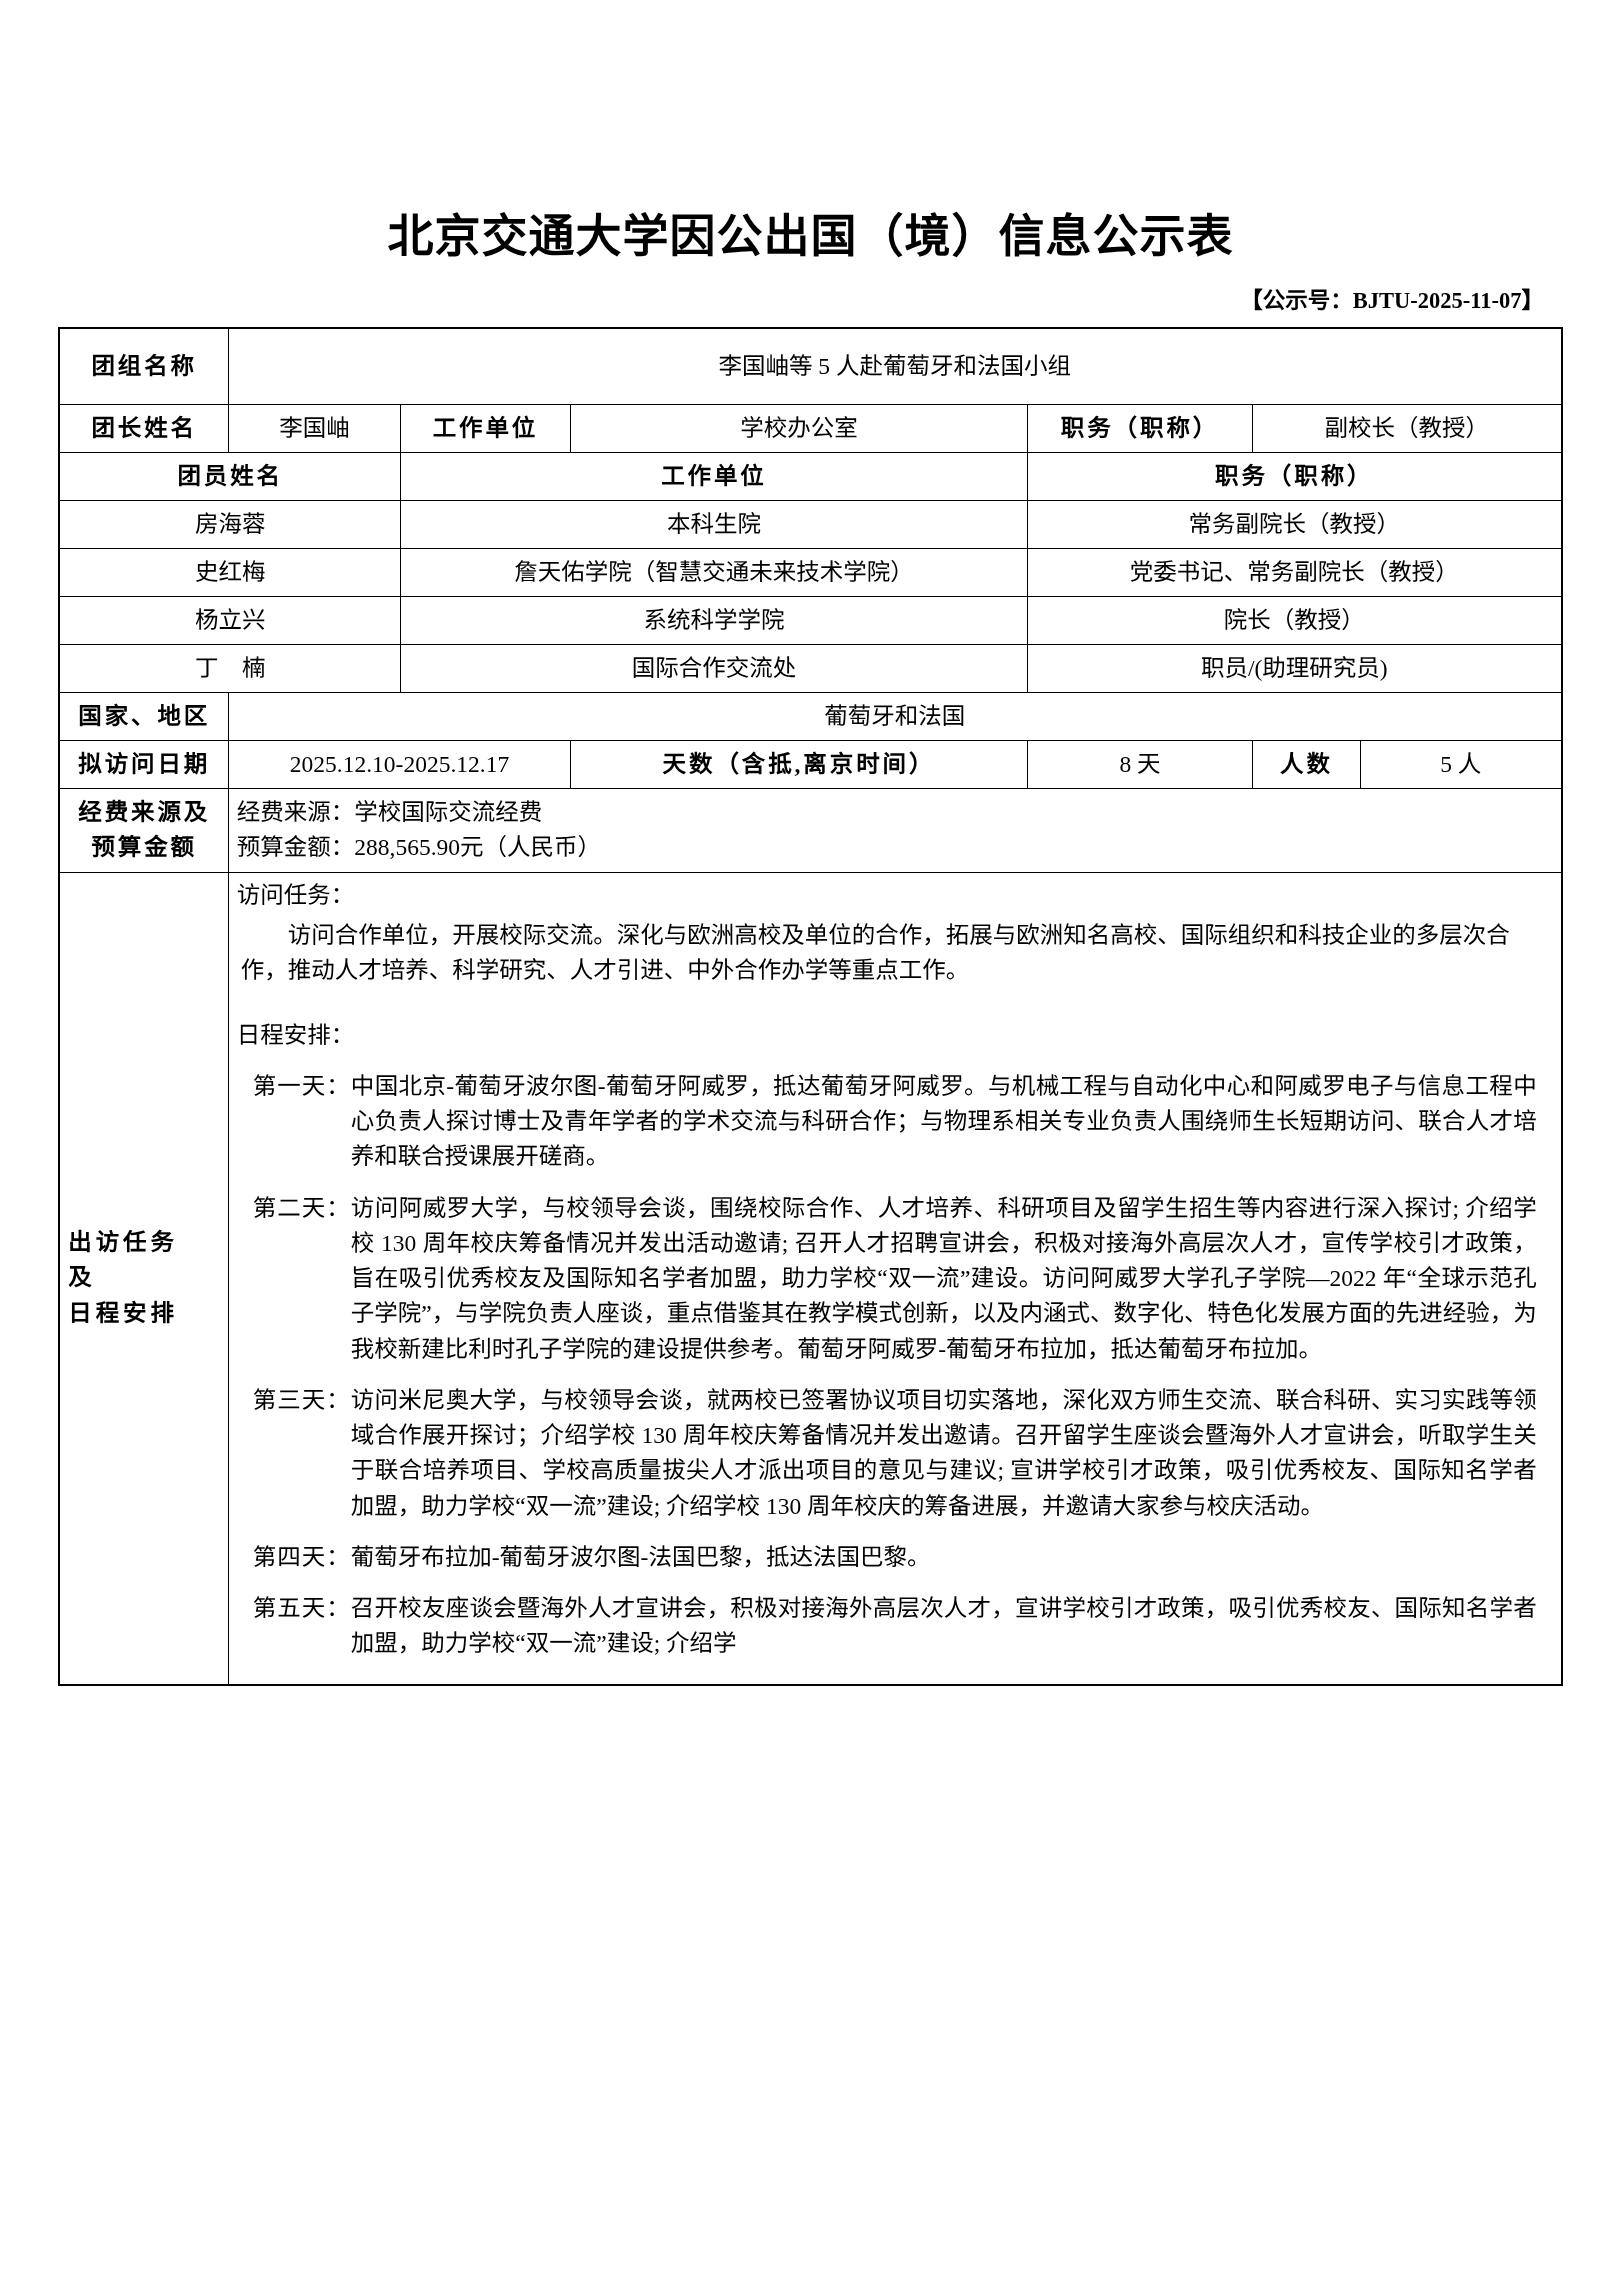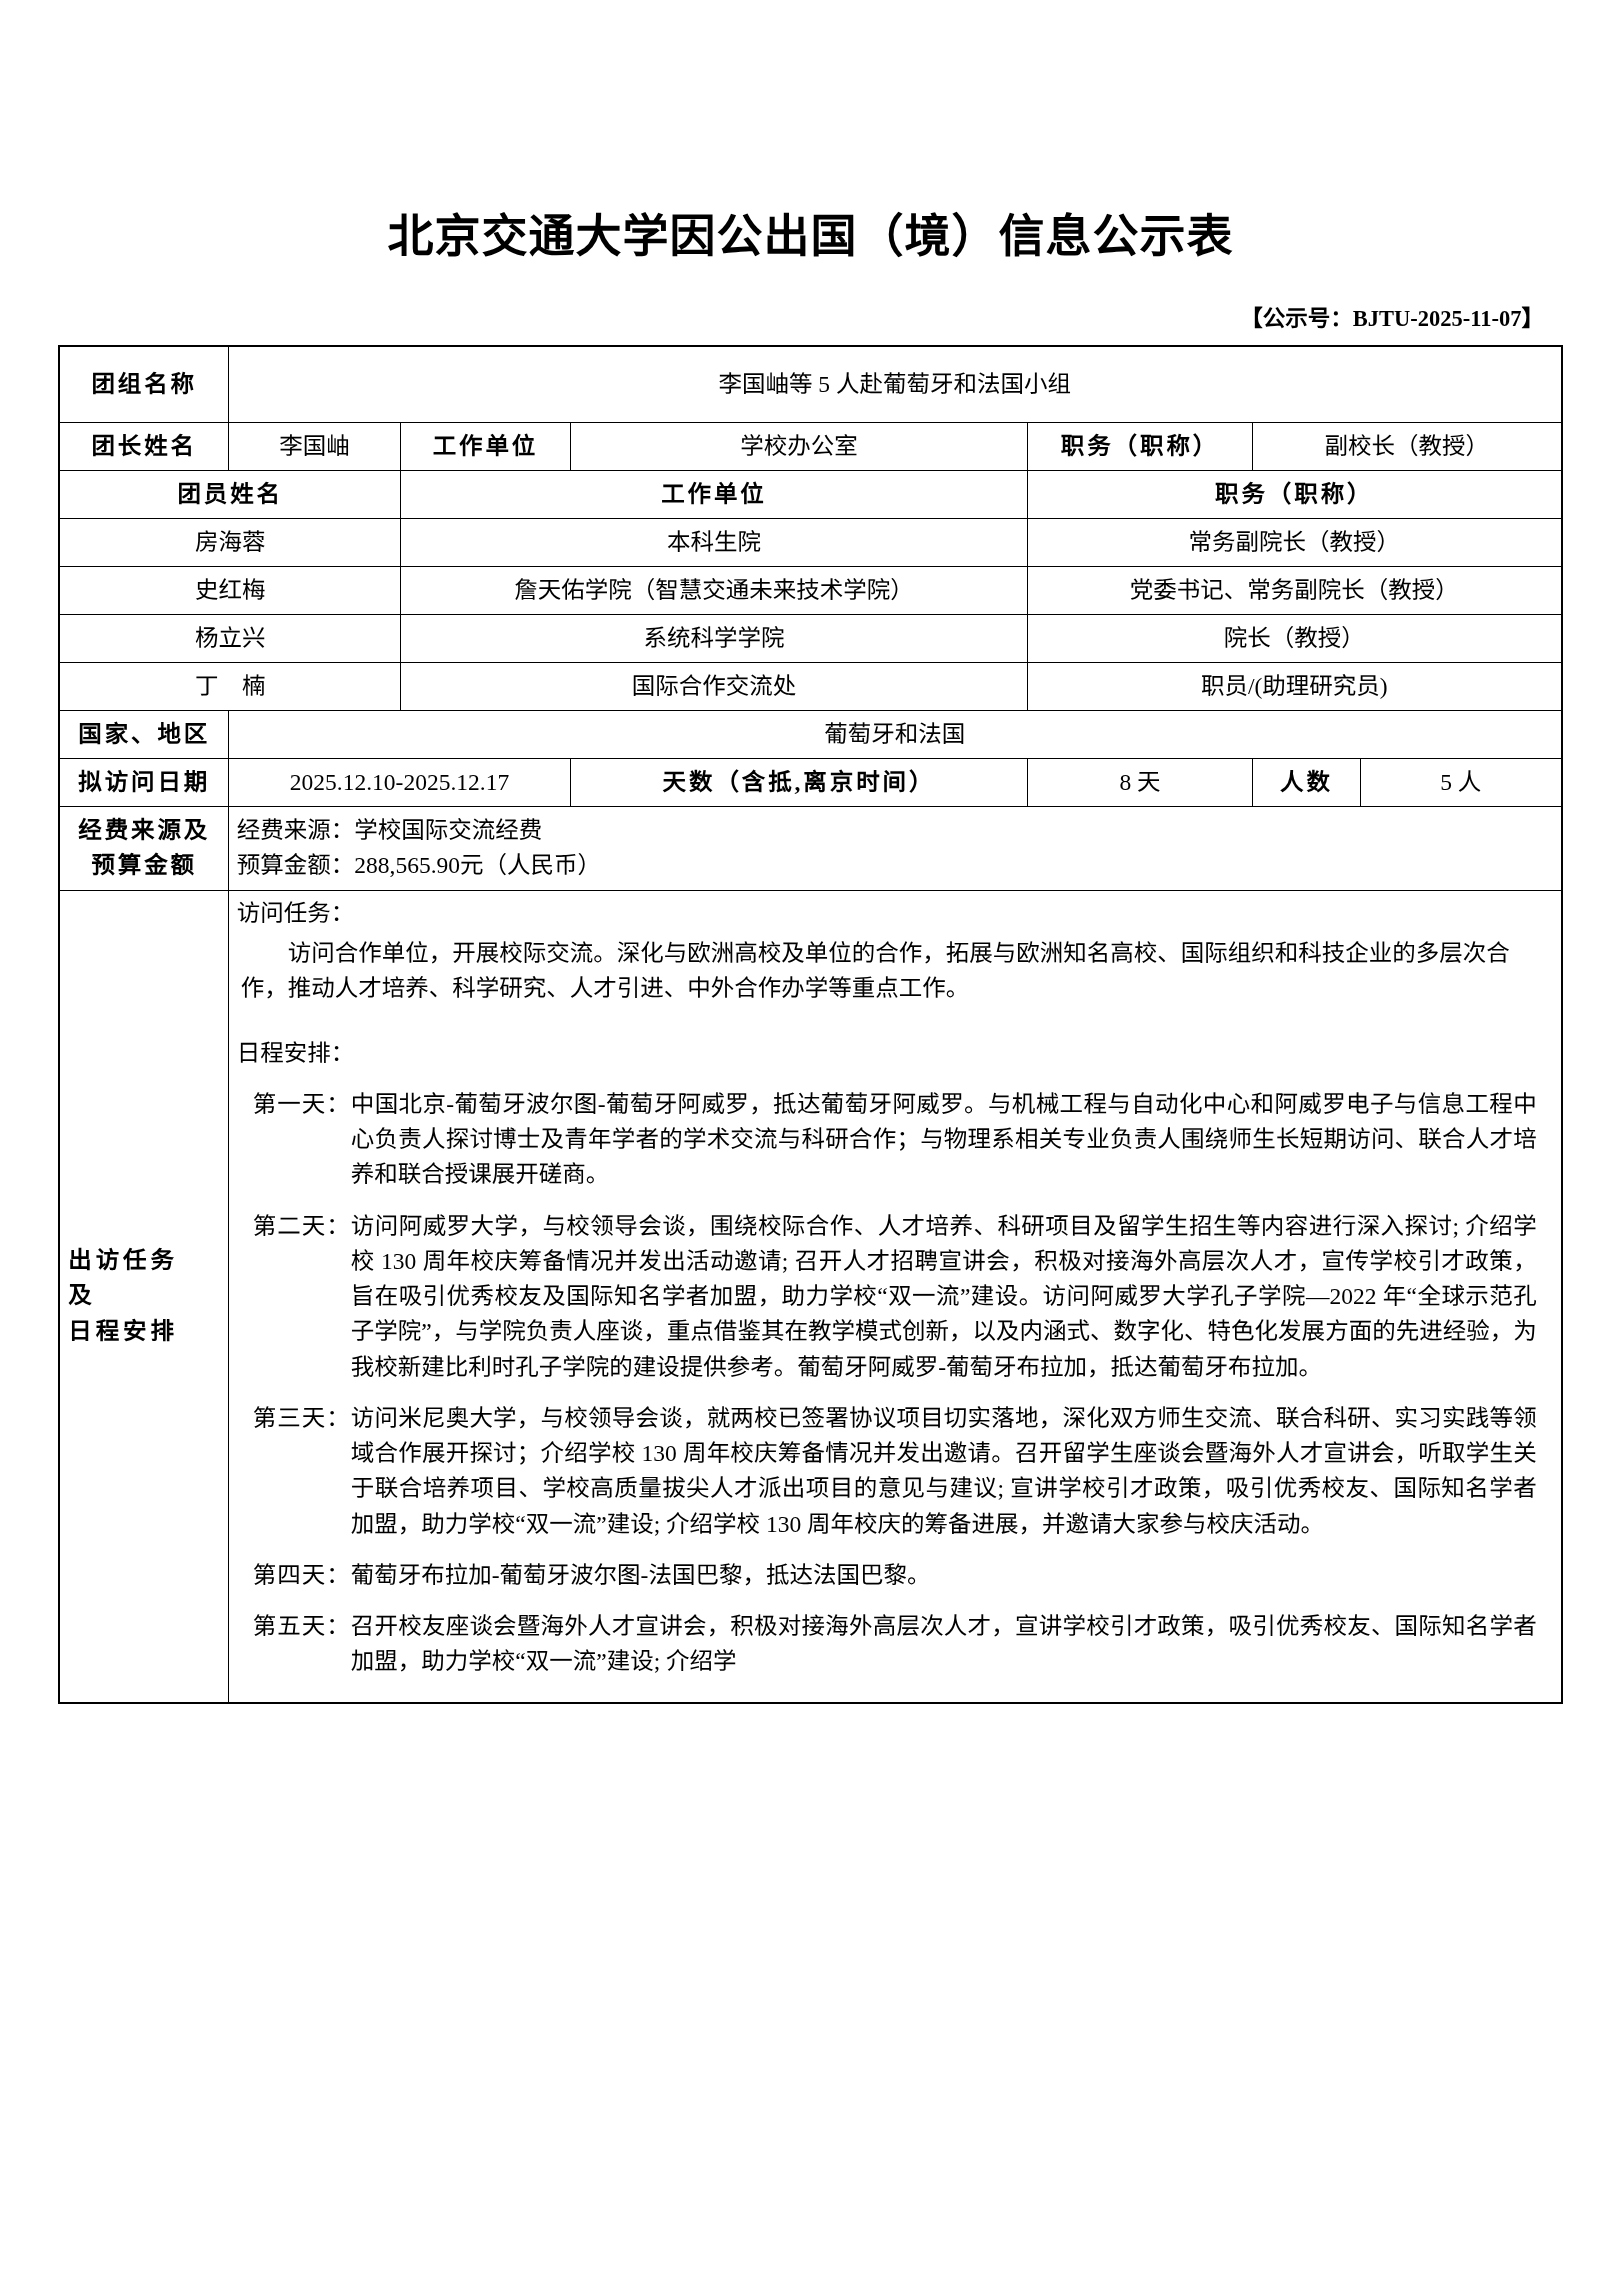--- a/index.html
+++ b/index.html
@@ -30,21 +30,21 @@
     font-weight: 700;
     letter-spacing: 1px;
     padding-top: 192px;
     line-height: 1.25;
     font-family: "Liberation Serif", "DejaVu Serif", serif;
   }
   .pub-no {
     text-align: right;
     font-size: 22.5px;
     font-weight: 700;
-    margin-top: 34px;
+    margin-top: 16px;
     padding-right: 61px;
     letter-spacing: 0px;
   }
   table.main {
     border-collapse: collapse;
     table-layout: fixed;
     width: 1501px;
     margin: 13.7px auto 0 auto;
     border: 2.9px solid #000;
   }

